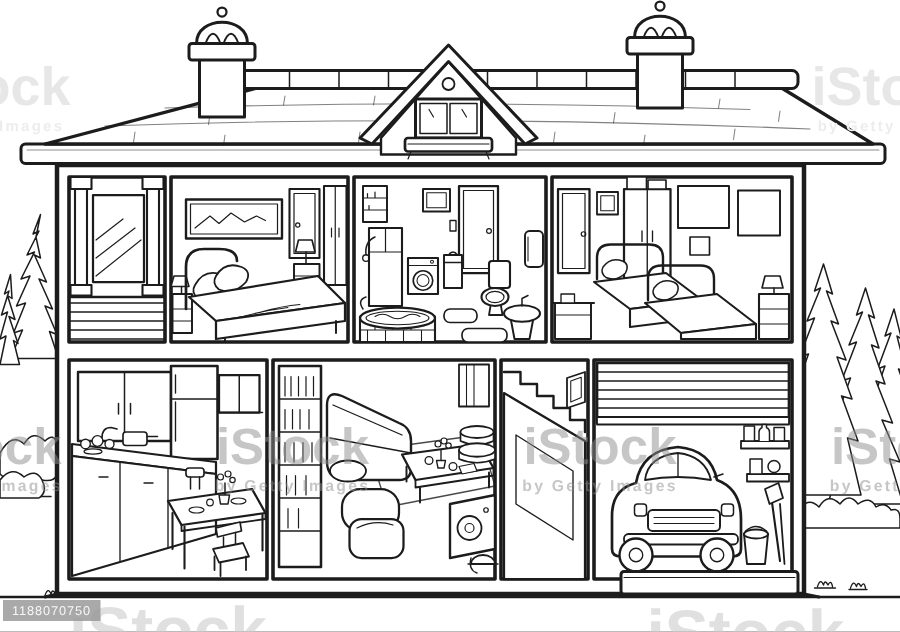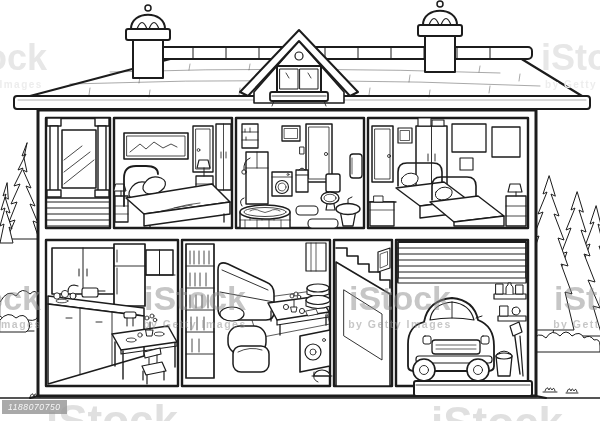--- a/index.html
+++ b/index.html
@@ -12,21 +12,21 @@
   .wm .byline{font-weight:700;letter-spacing:1.5px;margin-top:3px;}
   .wm-mid{color:#8f8f8f;opacity:.5;}
   .wm-mid .brand{font-size:34px;}
   .wm-mid .byline{font-size:10.5px;}
   .wm-corner{color:#e7e7e7;}
   .wm-corner .brand{font-size:36px;}
   .wm-corner .byline{font-size:10px;color:#ededed;}
   .wm-bottom{color:#dedede;opacity:.92;}
   .wm-bottom .brand{font-size:44px;}
   .credit{position:absolute;left:2px;top:400px;background:rgba(150,150,150,.82);
-          color:#f7f7f7;font-size:8.5px;padding:2px 6px;letter-spacing:.6px;font-style:italic;}
+          color:#f7f7f7;font-size:8.5px;padding:2px 6px;letter-spacing:.6px;}
 </style>
 </head>
 <body>
 
 <div class="stage">
 
 <svg width="600" height="421" viewBox="0 0 600 421">
 <g stroke="#1c1c1c" fill="none" stroke-linecap="round" stroke-linejoin="round">
 
   <g>

